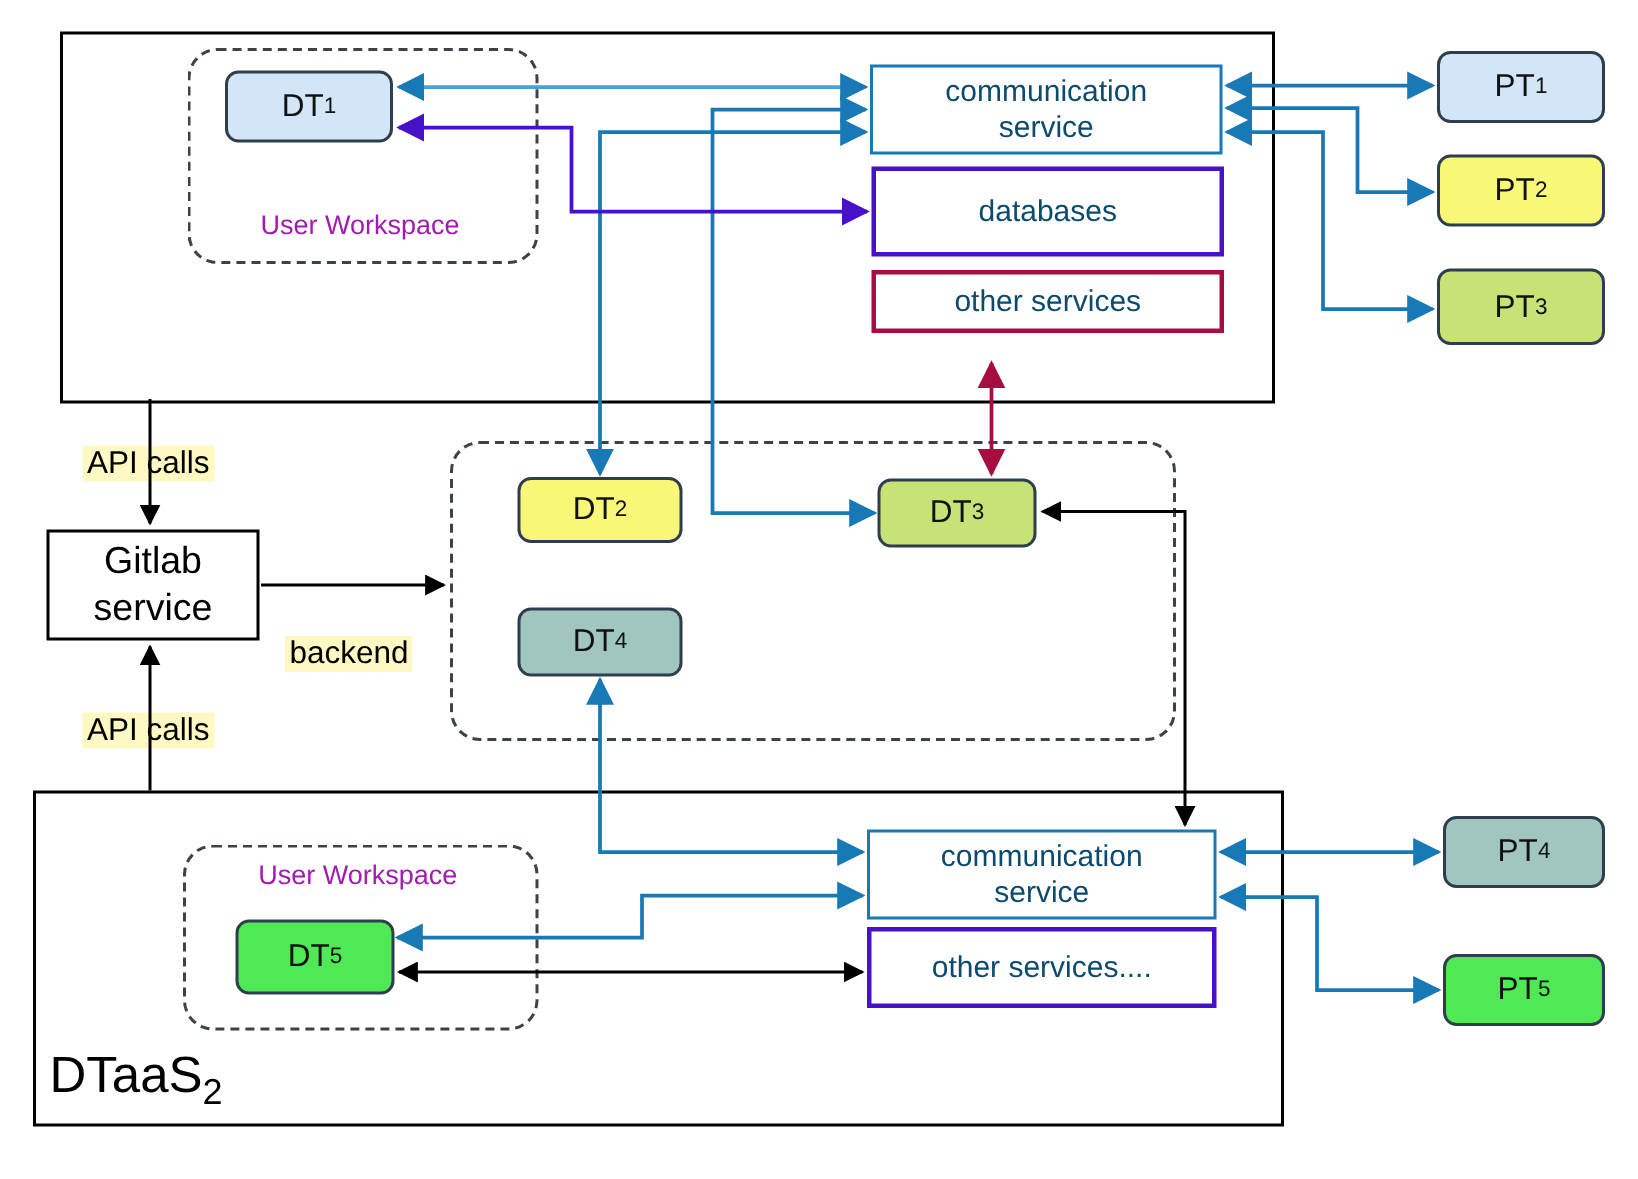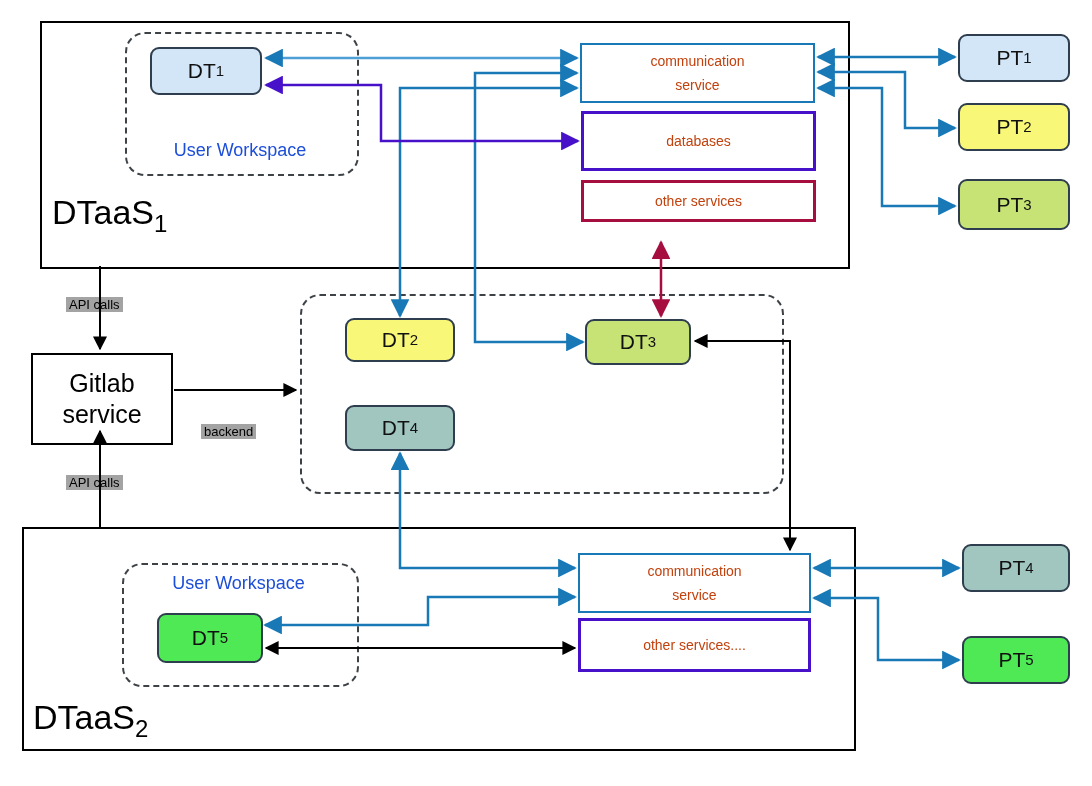--- a/index.html
+++ b/index.html
@@ -1,39 +1,38 @@
 <!DOCTYPE html>
 <html style="--line-blue: #1879b6; --line-light-blue: #4d9fd6; --line-purple: #4711c9; --line-crimson: #a60e3f; --line-black: #000000; --node-border: #2f3e4e; --fill-light-blue: #d2e6f8; --fill-yellow: #f8f778; --fill-yellow-green: #c7e376; --fill-teal: #a1c6c0; --fill-green: #4fe955;"><head>
 <meta charset="utf-8">
 <style>
   html,body{margin:0;padding:0;background:#ffffff;font-family:"Liberation Sans",sans-serif;}
   #stage{position:relative;width:1092px;height:786px;background:#ffffff;overflow:hidden;}
   .bigbox{position:absolute;border:2px solid #000;background:transparent;}
   .dashedbox{position:absolute;border:2px dashed #3d4247;border-radius:20px;background:transparent;}
   .node{position:absolute;border:2px solid #2f3e4e;border-radius:9px;display:flex;align-items:center;justify-content:center;font-size:21px;color:#111;box-sizing:border-box;}
   .node sub{font-size:15px;line-height:0;}
-  .svc{position:absolute;background:#fff;display:flex;flex-direction:column;align-items:center;justify-content:center;font-size:14px;color:#c2410c;box-sizing:border-box;text-align:center;line-height:24px;}
+  .svc{position:absolute;background:#fff;display:flex;flex-direction:column;align-items:center;justify-content:center;font-size:20px;color:#0c4a6e;box-sizing:border-box;text-align:center;line-height:24px;}
   .svc.blue{border:2px solid var(--line-blue);}
   .svc.purple{border:3px solid var(--line-purple);}
   .svc.crimson{border:3px solid var(--line-crimson);}
   .biglabel{position:absolute;font-size:34px;color:#000;}
   .biglabel sub{font-size:24px;line-height:0;}
-  .lbl{position:absolute;font-size:13px;color:#000;background:#a3a3a3;padding:0 3px;white-space:nowrap;margin-left:11px;}
-  .centerlbl{position:absolute;text-align:center;font-size:19px;color:#1d4ed8;line-height:24px;}
+  .lbl{position:absolute;font-size:21px;color:#000;background:#fef9c3;padding:0 3px;white-space:nowrap;}
+  .centerlbl{position:absolute;text-align:center;font-size:19px;color:#a21caf;line-height:24px;}
   .centerlbl span{background:#fff;padding:0 2px;}
   .gitlab{position:absolute;border:2px solid #000;background:#fff;display:flex;flex-direction:column;align-items:center;justify-content:center;font-size:25px;line-height:31px;color:#000;box-sizing:border-box;}
   svg.wires{position:absolute;left:0;top:0;pointer-events:none;}
 </style>
 </head>
 <body>
 
 <div id="stage">
 
   <div class="bigbox" style="left:40px;top:21px;width:806px;height:244px;"></div>
-  <div class="biglabel" style="left:52px;top:193px;"><span>DTaaS</span><sub>1</sub></div>
 
   <div class="dashedbox" style="left:125px;top:32px;width:230px;height:140px;"></div>
   <div class="centerlbl" style="left:125px;top:138px;width:230px;font-size:18px;"><span>User Workspace</span></div>
   <div class="node" style="left:150px;top:47px;width:112px;height:48px;background:var(--fill-light-blue);">
       <span>DT</span>
       <sub>1</sub>
     </div>
 
   <div class="svc blue" style="left:580px;top:43px;width:235px;height:60px;">
     <div>communication</div>
@@ -66,21 +65,21 @@
     </div>
   <div class="node" style="left:585px;top:319px;width:106px;height:46px;background:var(--fill-yellow-green);">
       <span>DT</span>
       <sub>3</sub>
     </div>
   <div class="node" style="left:345px;top:405px;width:110px;height:46px;background:var(--fill-teal);">
       <span>DT</span>
       <sub>4</sub>
     </div>
 
-  <div class="gitlab" style="left:31px;top:353px;width:142px;height:92px;">
+  <div class="gitlab" style="left:31px;top:353px;width:142px;height:74px;">
     <div>Gitlab</div>
     <div>service</div>
   </div>
   <div class="lbl" style="left:55px;top:297px;">API calls</div>
   <div class="lbl" style="left:55px;top:475px;">API calls</div>
   <div class="lbl" style="left:190px;top:424px;">backend</div>
 
   <div class="bigbox" style="left:22px;top:527px;width:830px;height:220px;"></div>
   <div class="biglabel" style="left:33px;top:698px;"><span>DTaaS</span><sub>2</sub></div>
 

